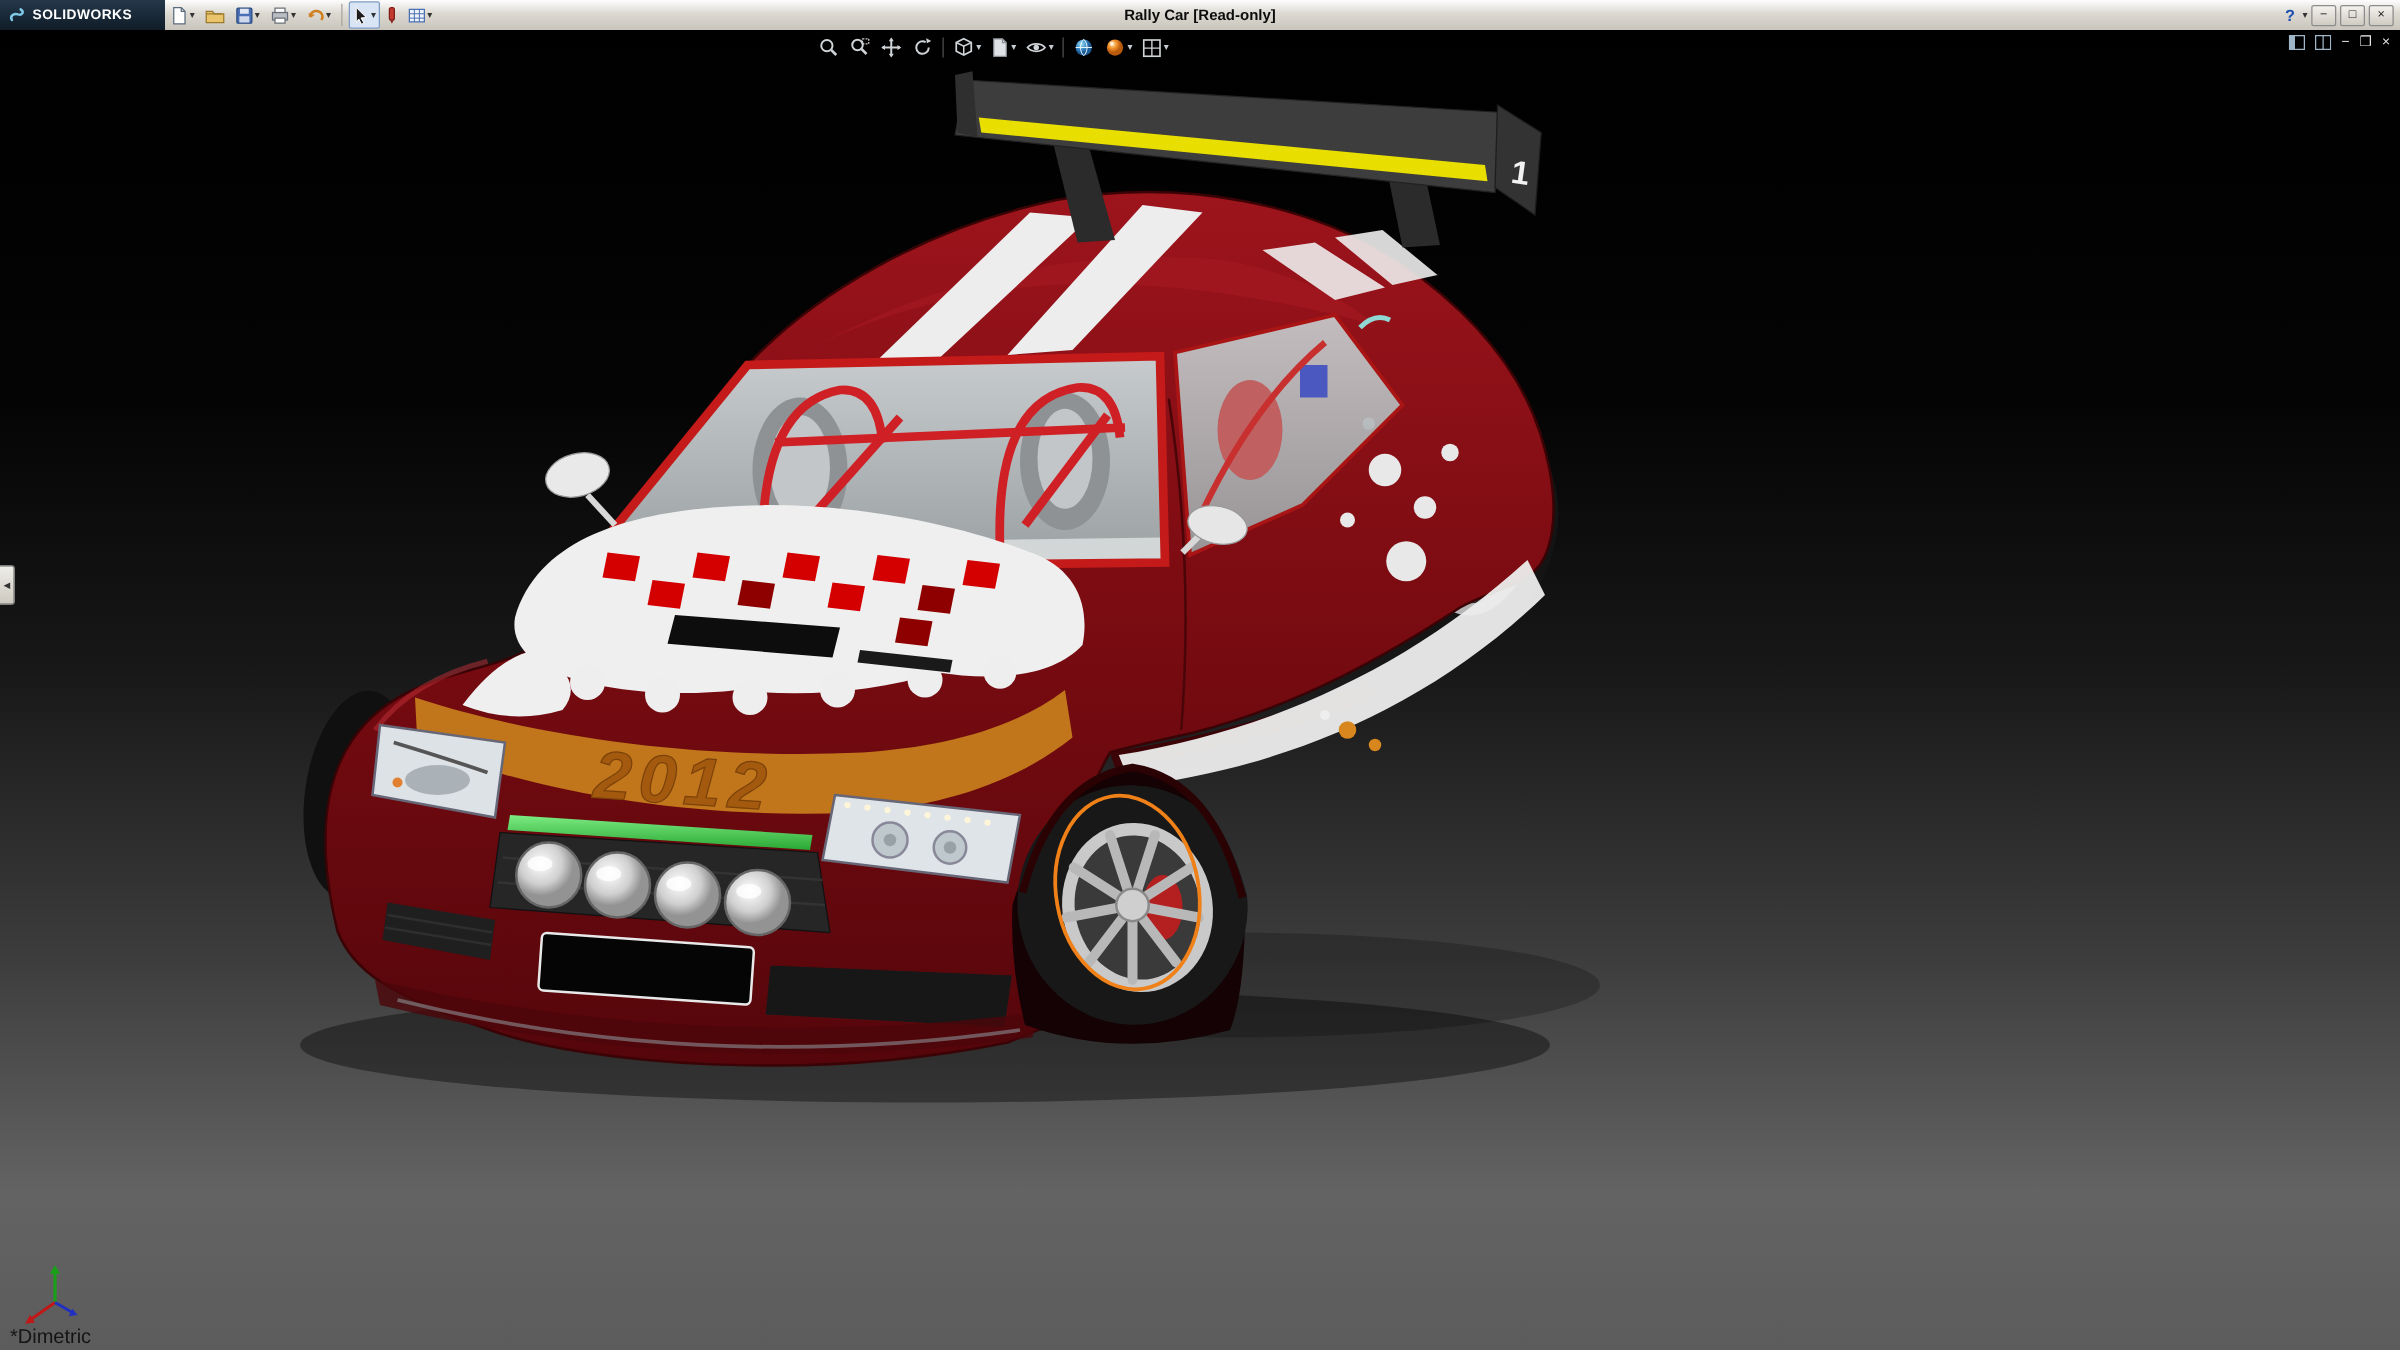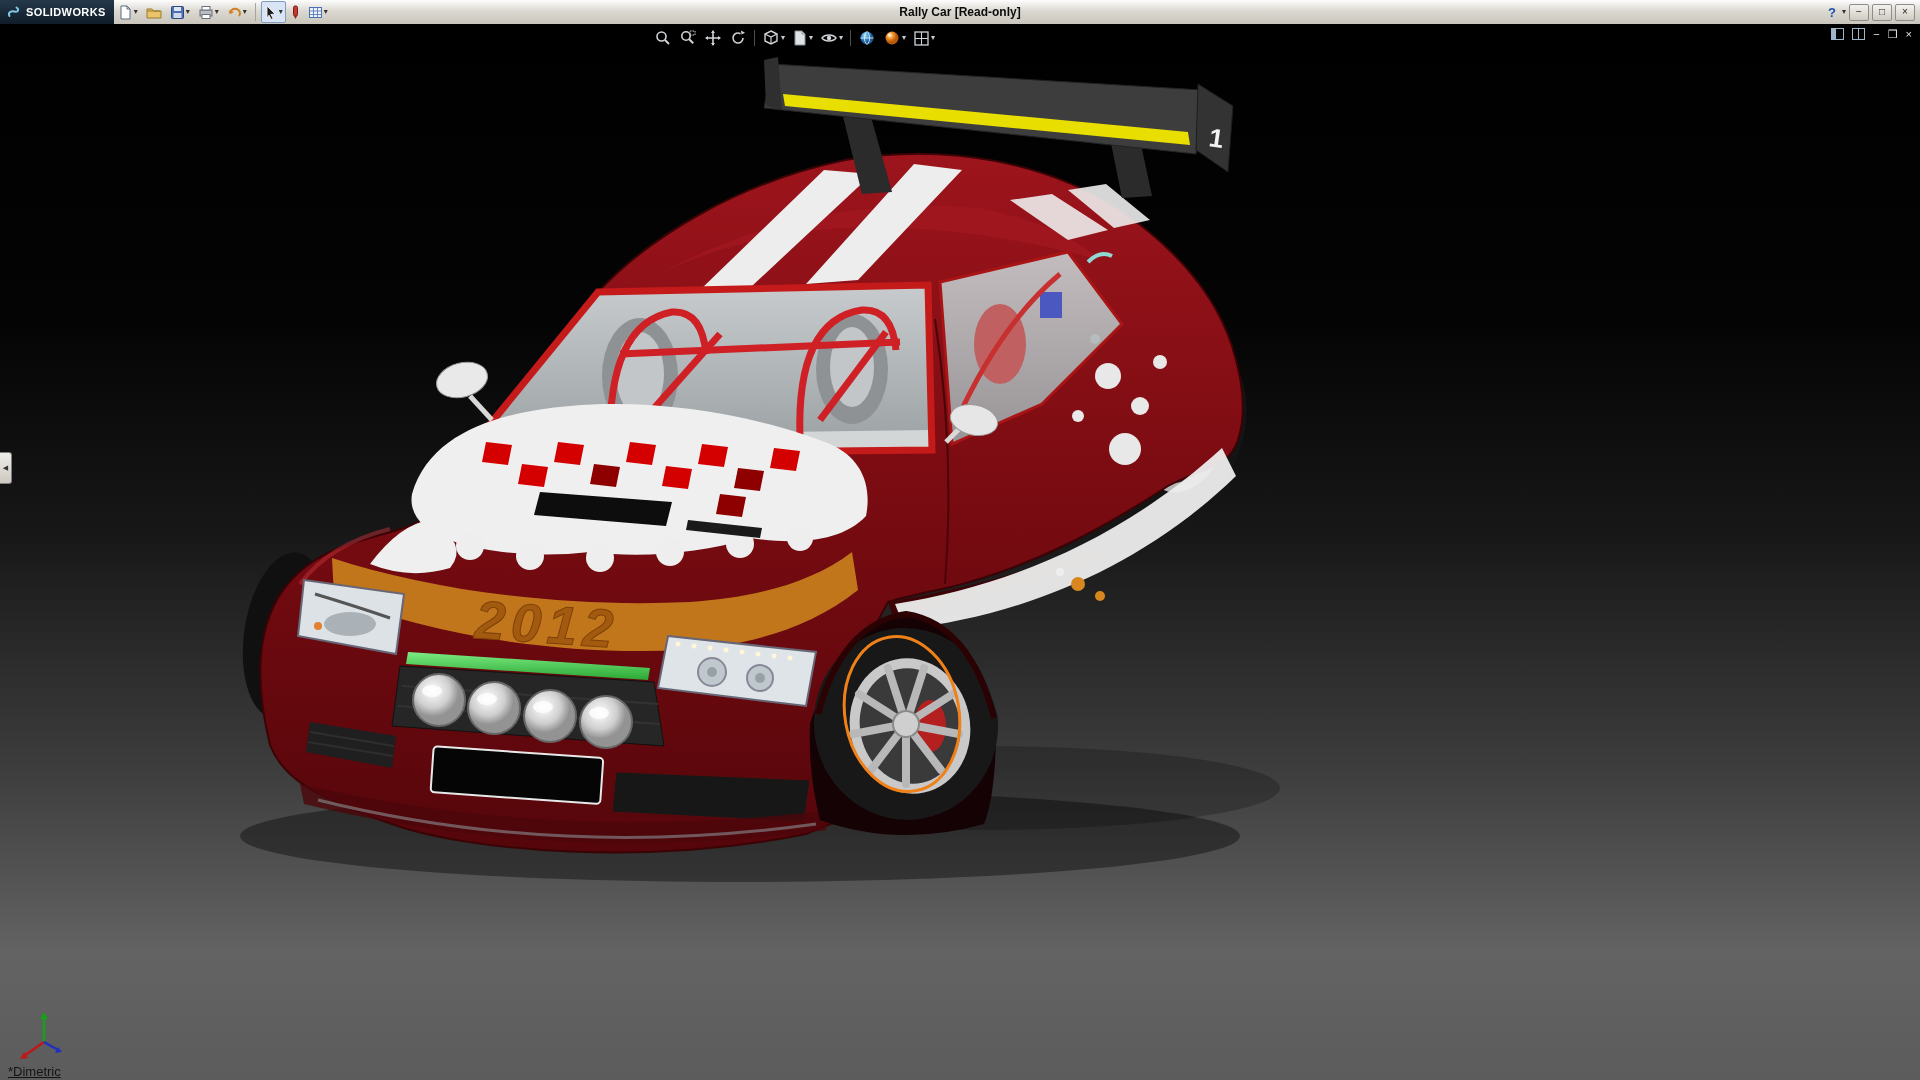--- a/index.html
+++ b/index.html
@@ -1,20 +1,20 @@
 <!DOCTYPE html>
 <html style="--body: #8a0f15; --accent: #f08018; --wing-yellow: #e8df00; --band-orange: #c2761c; --grille-green: #3ecf49; --stripe-white: #ededed;"><head>
 <meta charset="utf-8">
 <style>
   html,body{margin:0;padding:0;width:1920px;height:1080px;overflow:hidden;
     font-family:"Liberation Sans",sans-serif;background:#000;}
   
   .titlebar{position:relative;height:24px;display:flex;align-items:center;
     background:linear-gradient(#fdfdfd,#dcd9d2 45%,#c9c5bc);border-bottom:1px solid #8d8d8d;}
-  .brand{height:24px;display:flex;align-items:center;gap:4px;padding:0 8px 0 6px;
+  .brand{height:24px;display:flex;align-items:center;gap:4px;padding:0 26px 0 6px;
     background:linear-gradient(#24384a,#101c28);color:#fff;font-weight:bold;font-size:11px;letter-spacing:.4px;}
   .tb-btn{height:20px;display:flex;align-items:center;justify-content:center;gap:1px;
     padding:0 2px;margin:0 1px;border:1px solid transparent;border-radius:2px;}
   .tb-btn.active{background:#d9e4f5;border:1px solid #7d9cc4;}
   .caret{font-size:8px;color:#333;line-height:1;}
   .tb-sep{width:1px;height:18px;background:#a8a49c;margin:0 4px;}
   .win-title{position:absolute;left:50%;transform:translateX(-50%);font-size:12px;color:#0c0c0c;white-space:nowrap;font-weight:bold;}
   .tb-right{margin-left:auto;display:flex;align-items:center;gap:3px;padding-right:5px;}
   .help{color:#1a4fb0;font-weight:bold;font-size:13px;padding:0 3px;}
   .winbtn{width:18px;height:15px;display:flex;align-items:center;justify-content:center;
@@ -25,21 +25,21 @@
     background:linear-gradient(180deg,#000 0%,#040404 28%,#171717 48%,#3c3c3c 70%,#636363 88%,#5c5c5c 100%);}
   .hud{position:absolute;top:3px;left:652px;display:flex;align-items:center;gap:3px;z-index:5;}
   .hud-btn{height:22px;display:flex;align-items:center;justify-content:center;gap:1px;padding:0 2px;border-radius:2px;}
   .hud-sep{width:1px;height:16px;background:#4e4e4e;margin:0 2px;}
   .hud .caret{color:#c7ccd1;}
   .vp-controls{position:absolute;top:4px;right:8px;display:flex;align-items:center;gap:8px;z-index:5;}
   .vp-glyph{color:#e3e6e9;font-size:11px;line-height:1;}
   .side-tab{position:absolute;left:0;top:428px;width:11px;height:30px;z-index:5;
     display:flex;align-items:center;justify-content:center;font-size:7px;color:#333;
     background:linear-gradient(#efede8,#cdc9c0);border:1px solid #7f7f7f;border-left:none;border-radius:0 3px 3px 0;}
-  .view-label{position:absolute;left:8px;bottom:1px;font-size:13px;color:#141414;z-index:5;text-decoration:underline;}
+  .view-label{position:absolute;left:8px;bottom:1px;font-size:16px;color:#141414;z-index:5;}
   .triad{position:absolute;left:16px;bottom:16px;z-index:5;}
   .scene-svg{position:absolute;inset:0;}
 </style>
 </head>
 <body>
 
 <div class="titlebar">
   <div class="brand">
     <svg width="16" height="16" viewBox="0 0 16 16">
       <path d="M3.5,12 C1.5,8.5 5.5,6.5 8.5,7.5 C12,8.5 13.5,5.5 10.5,3.5" stroke="#7fc8e8" stroke-width="2" fill="none" stroke-linecap="round"></path>

